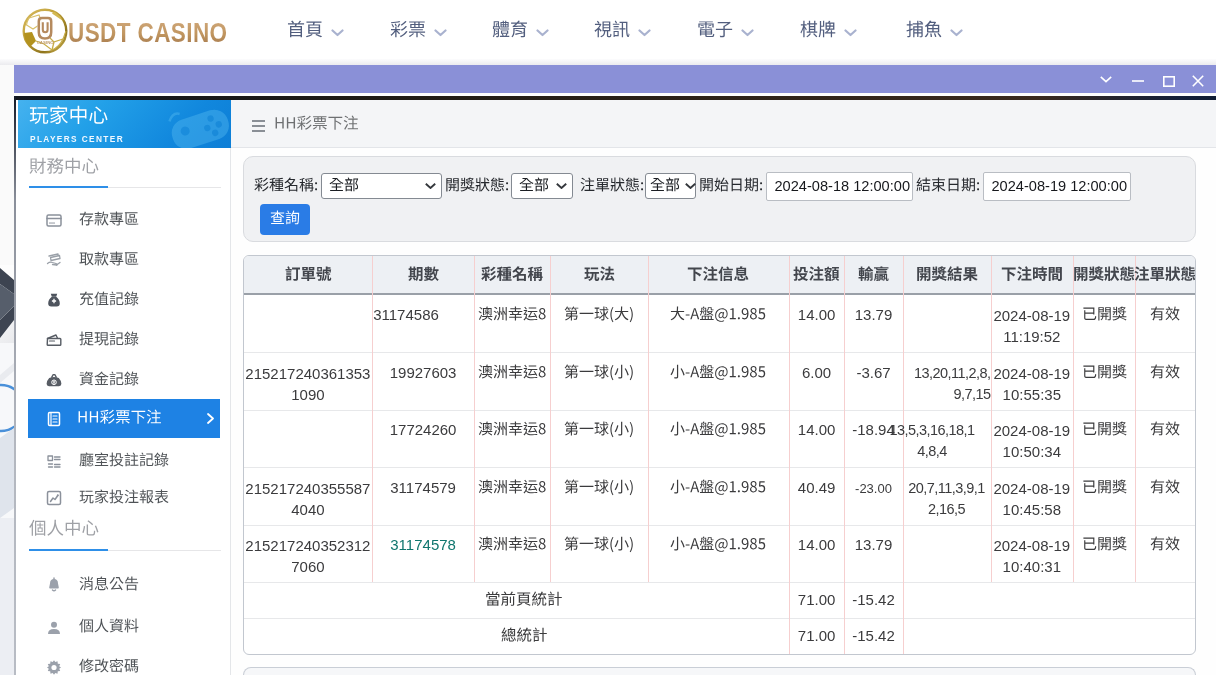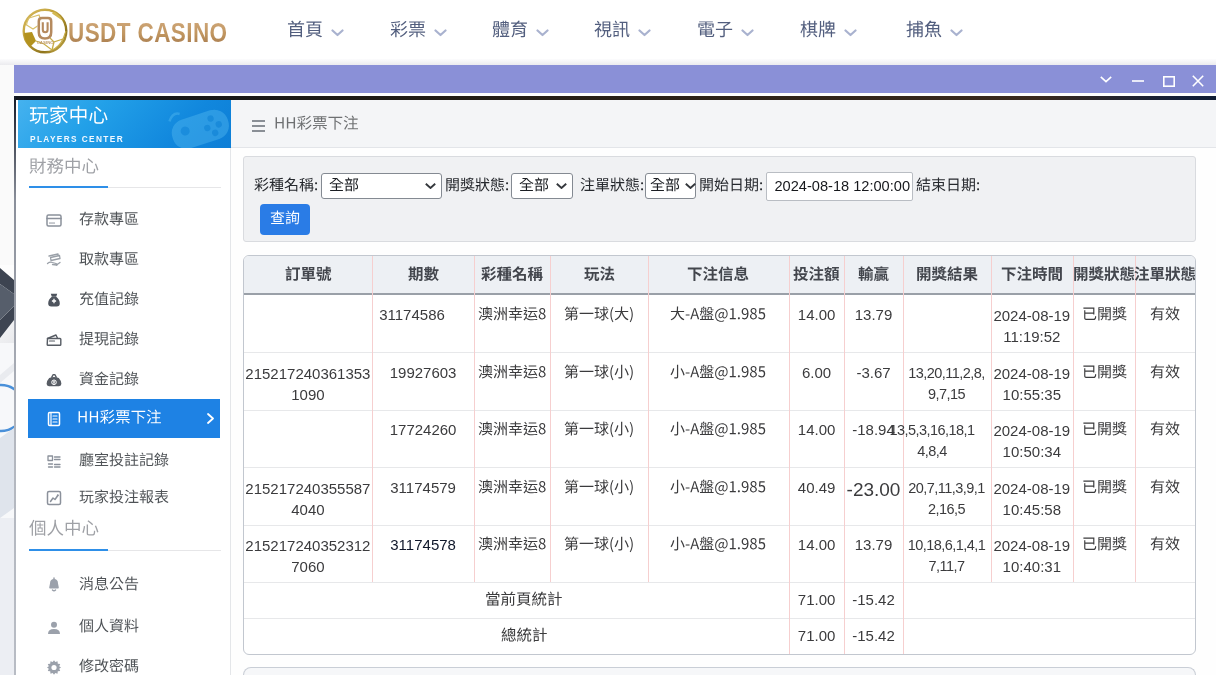--- a/index.html
+++ b/index.html
@@ -332,21 +332,21 @@
 <div style="position:absolute;left:42.5px;top:14.9px;width:84.6px;height:17.4px;">
         <svg class="t" width="84.6" height="17.4" style="overflow:visible" fill="#6e7072">
           <use href="#g36" transform="translate(0 13.6) scale(0.0155)"></use>
           <use href="#g36" transform="translate(11.3 13.6) scale(0.0155)"></use>
           <use href="#g9" transform="translate(22.6 13.6) scale(0.0155)"></use>
           <use href="#g10" transform="translate(38.1 13.6) scale(0.0155)"></use>
           <use href="#g37" transform="translate(53.6 13.6) scale(0.0155)"></use>
           <use href="#g38" transform="translate(69.1 13.6) scale(0.0155)"></use>
         </svg>
       </div>
-<div style="position:absolute;left:12px;top:56px;width:953px;height:86px;background:#f0f1f3;border:1px solid #d9dbdf;border-radius:3px">
+<div style="position:absolute;left:12px;top:56px;width:953px;height:86px;background:#f0f1f3;border:1px solid #d9dbdf;border-radius:10px">
 <div style="position:absolute;left:9.5px;top:19.7px;width:64.2px;height:16.8px;">
           <svg class="t" width="64.2" height="16.8" style="overflow:visible" fill="#26292e">
             <use href="#g9" transform="translate(0 13.2) scale(0.015)"></use>
             <use href="#g56" transform="translate(15 13.2) scale(0.015)"></use>
             <use href="#g57" transform="translate(30 13.2) scale(0.015)"></use>
             <use href="#g58" transform="translate(45 13.2) scale(0.015)"></use>
             <use href="#g59" transform="translate(60 13.2) scale(0.015)"></use>
           </svg>
         </div>
 <div style="position:absolute;left:76.5px;top:16px;width:121px;height:26px;background:#fff;border:1px solid #848a92;border-radius:3px"></div>
@@ -410,20 +410,23 @@
           <span style="font-size:14.6px;color:#16181c">2024-08-18 12:00:00</span>
         </div>
 <div style="position:absolute;left:672px;top:19.7px;width:64.2px;height:16.8px;">
           <svg class="t" width="64.2" height="16.8" style="overflow:visible" fill="#26292e">
             <use href="#g70" transform="translate(0 13.2) scale(0.015)"></use>
             <use href="#g71" transform="translate(15 13.2) scale(0.015)"></use>
             <use href="#g68" transform="translate(30 13.2) scale(0.015)"></use>
             <use href="#g69" transform="translate(45 13.2) scale(0.015)"></use>
             <use href="#g59" transform="translate(60 13.2) scale(0.015)"></use>
           </svg>
+        </div>
+<div style="position:absolute;left:738.5px;top:14.5px;width:148px;height:29px;background:#fff;border:1px solid #b9bdc3;border-radius:2px;display:flex;align-items:center;padding-left:8px;white-space:nowrap">
+          <span style="font-size:14.6px;color:#16181c">2024-08-19 12:00:00</span>
         </div>
 <div style="position:absolute;left:16px;top:46.5px;width:49.5px;height:31.5px;background:#2a7ce6;border-radius:4px"></div>
 <div style="position:absolute;left:25.7px;top:53px;width:30px;height:16.8px;">
           <svg class="t" width="30" height="16.8" style="overflow:visible" fill="#ffffff">
             <use href="#g72" transform="translate(0 13.2) scale(0.015)"></use>
             <use href="#g73" transform="translate(15 13.2) scale(0.015)"></use>
           </svg>
         </div>
 </div>
 <div style="position:absolute;left:12px;top:155px;width:953px;height:399.5px;background:#fff;border:1px solid #c2c7cf;border-radius:6px;overflow:hidden">
@@ -520,21 +523,21 @@
           </svg>
         </div>
 <div style="position:absolute;left:889.9px;top:9.6px;width:62px;height:17.4px;">
           <svg class="t" width="62" height="17.4" style="overflow:visible" fill="#43464d">
             <use href="#g83" transform="translate(0 13.6) scale(0.0155)"></use>
             <use href="#g5" transform="translate(15.5 13.6) scale(0.0155)"></use>
             <use href="#g96" transform="translate(31 13.6) scale(0.0155)"></use>
             <use href="#g97" transform="translate(46.5 13.6) scale(0.0155)"></use>
           </svg>
         </div>
-<div style="position:absolute;left:117px;top:50px;width:102px;height:19px;text-align:center"><span style="font-size:15px;color:#3b3b3d">31174586</span></div>
+<div style="position:absolute;left:111px;top:50px;width:102px;height:19px;text-align:center"><span style="font-size:15px;color:#3b3b3d">31174586</span></div>
 <div style="position:absolute;left:234.2px;top:50.2px;width:68.3px;height:16.8px;">
           <svg class="t" width="68.3" height="16.8" style="overflow:visible" fill="#3b3b3d">
             <use href="#g98" transform="translate(0 13.2) scale(0.015)"></use>
             <use href="#g99" transform="translate(15 13.2) scale(0.015)"></use>
             <use href="#g100" transform="translate(30 13.2) scale(0.015)"></use>
             <use href="#g101" transform="translate(45 13.2) scale(0.015)"></use>
             <use href="#g102" transform="translate(60 13.2) scale(0.015)"></use>
           </svg>
         </div>
 <div style="position:absolute;left:319.9px;top:50.2px;width:70.1px;height:16.8px;">
@@ -607,21 +610,21 @@
             <use href="#g112" transform="translate(44.3 13.2) scale(0.015)"></use>
             <use href="#g113" transform="translate(58.5 13.2) scale(0.015)"></use>
             <use href="#g114" transform="translate(66.8 13.2) scale(0.015)"></use>
             <use href="#g115" transform="translate(71 13.2) scale(0.015)"></use>
             <use href="#g102" transform="translate(79.3 13.2) scale(0.015)"></use>
             <use href="#g116" transform="translate(87.7 13.2) scale(0.015)"></use>
           </svg>
         </div>
 <div style="position:absolute;left:545.6px;top:107.5px;width:54px;height:19px;text-align:center"><span style="font-size:15px;color:#3b3b3d">6.00</span></div>
 <div style="position:absolute;left:600.5px;top:107.5px;width:58px;height:19px;text-align:center"><span style="font-size:15px;color:#3b3b3d">-3.67</span></div>
-<div style="position:absolute;left:658.5px;top:106.5px;width:88px;height:42px;text-align:center"><span style="font-size:14.5px;letter-spacing:-0.55px;color:#3b3b3d;line-height:21px">13,20,11,2,8,<br>9,7,15</span></div>
+<div style="position:absolute;left:658.5px;top:106.5px;width:88px;height:42px;text-align:right"><span style="font-size:14.5px;letter-spacing:-0.55px;color:#3b3b3d;line-height:21px">13,20,11,2,8,<br>9,7,15</span></div>
 <div style="position:absolute;left:746.3px;top:106.5px;width:83px;height:42px;text-align:center"><span style="font-size:15px;color:#3b3b3d;line-height:21px">2024-08-19<br>10:55:35</span></div>
 <div style="position:absolute;left:837.5px;top:107.7px;width:45px;height:16.8px;">
           <svg class="t" width="45" height="16.8" style="overflow:visible" fill="#3b3b3d">
             <use href="#g117" transform="translate(0 13.2) scale(0.015)"></use>
             <use href="#g62" transform="translate(15 13.2) scale(0.015)"></use>
             <use href="#g63" transform="translate(30 13.2) scale(0.015)"></use>
           </svg>
         </div>
 <div style="position:absolute;left:905.9px;top:107.7px;width:30px;height:16.8px;">
           <svg class="t" width="30" height="16.8" style="overflow:visible" fill="#3b3b3d">
@@ -709,38 +712,38 @@
             <use href="#g111" transform="translate(29.3 13.2) scale(0.015)"></use>
             <use href="#g112" transform="translate(44.3 13.2) scale(0.015)"></use>
             <use href="#g113" transform="translate(58.5 13.2) scale(0.015)"></use>
             <use href="#g114" transform="translate(66.8 13.2) scale(0.015)"></use>
             <use href="#g115" transform="translate(71 13.2) scale(0.015)"></use>
             <use href="#g102" transform="translate(79.3 13.2) scale(0.015)"></use>
             <use href="#g116" transform="translate(87.7 13.2) scale(0.015)"></use>
           </svg>
         </div>
 <div style="position:absolute;left:545.6px;top:222.5px;width:54px;height:19px;text-align:center"><span style="font-size:15px;color:#3b3b3d">40.49</span></div>
-<div style="position:absolute;left:600.5px;top:222.5px;width:58px;height:19px;text-align:center"><span style="font-size:19px;color:#3b3b3d">-23.00</span></div>
+<div style="position:absolute;left:600.5px;top:222.5px;width:58px;height:19px;text-align:center"><span style="font-size:13px;color:#3b3b3d">-23.00</span></div>
 <div style="position:absolute;left:658.5px;top:221.5px;width:88px;height:42px;text-align:center"><span style="font-size:14.5px;letter-spacing:-0.55px;color:#3b3b3d;line-height:21px">20,7,11,3,9,1<br>2,16,5</span></div>
 <div style="position:absolute;left:746.3px;top:221.5px;width:83px;height:42px;text-align:center"><span style="font-size:15px;color:#3b3b3d;line-height:21px">2024-08-19<br>10:45:58</span></div>
 <div style="position:absolute;left:837.5px;top:222.7px;width:45px;height:16.8px;">
           <svg class="t" width="45" height="16.8" style="overflow:visible" fill="#3b3b3d">
             <use href="#g117" transform="translate(0 13.2) scale(0.015)"></use>
             <use href="#g62" transform="translate(15 13.2) scale(0.015)"></use>
             <use href="#g63" transform="translate(30 13.2) scale(0.015)"></use>
           </svg>
         </div>
 <div style="position:absolute;left:905.9px;top:222.7px;width:30px;height:16.8px;">
           <svg class="t" width="30" height="16.8" style="overflow:visible" fill="#3b3b3d">
             <use href="#g118" transform="translate(0 13.2) scale(0.015)"></use>
             <use href="#g119" transform="translate(15 13.2) scale(0.015)"></use>
           </svg>
         </div>
 <div style="position:absolute;left:-0.1px;top:279px;width:128px;height:42px;text-align:center"><span style="font-size:15px;color:#3b3b3d;line-height:21px">215217240352312<br>7060</span></div>
-<div style="position:absolute;left:128.1px;top:280px;width:102px;height:19px;text-align:center"><span style="font-size:15px;color:#0f172a">31174578</span></div>
+<div style="position:absolute;left:128.1px;top:280px;width:102px;height:19px;text-align:center"><span style="font-size:15px;color:#0f766e">31174578</span></div>
 <div style="position:absolute;left:234.2px;top:280.2px;width:68.3px;height:16.8px;">
           <svg class="t" width="68.3" height="16.8" style="overflow:visible" fill="#3b3b3d">
             <use href="#g98" transform="translate(0 13.2) scale(0.015)"></use>
             <use href="#g99" transform="translate(15 13.2) scale(0.015)"></use>
             <use href="#g100" transform="translate(30 13.2) scale(0.015)"></use>
             <use href="#g101" transform="translate(45 13.2) scale(0.015)"></use>
             <use href="#g102" transform="translate(60 13.2) scale(0.015)"></use>
           </svg>
         </div>
 <div style="position:absolute;left:319.9px;top:280.2px;width:70.1px;height:16.8px;">
@@ -762,21 +765,20 @@
             <use href="#g112" transform="translate(44.3 13.2) scale(0.015)"></use>
             <use href="#g113" transform="translate(58.5 13.2) scale(0.015)"></use>
             <use href="#g114" transform="translate(66.8 13.2) scale(0.015)"></use>
             <use href="#g115" transform="translate(71 13.2) scale(0.015)"></use>
             <use href="#g102" transform="translate(79.3 13.2) scale(0.015)"></use>
             <use href="#g116" transform="translate(87.7 13.2) scale(0.015)"></use>
           </svg>
         </div>
 <div style="position:absolute;left:545.6px;top:280px;width:54px;height:19px;text-align:center"><span style="font-size:15px;color:#3b3b3d">14.00</span></div>
 <div style="position:absolute;left:600.5px;top:280px;width:58px;height:19px;text-align:center"><span style="font-size:15px;color:#3b3b3d">13.79</span></div>
-<div style="position:absolute;left:658.5px;top:279px;width:88px;height:42px;text-align:center"><span style="font-size:14.5px;letter-spacing:-0.55px;color:#3b3b3d;line-height:21px">10,18,6,1,4,1<br>7,11,7</span></div>
 <div style="position:absolute;left:746.3px;top:279px;width:83px;height:42px;text-align:center"><span style="font-size:15px;color:#3b3b3d;line-height:21px">2024-08-19<br>10:40:31</span></div>
 <div style="position:absolute;left:837.5px;top:280.2px;width:45px;height:16.8px;">
           <svg class="t" width="45" height="16.8" style="overflow:visible" fill="#3b3b3d">
             <use href="#g117" transform="translate(0 13.2) scale(0.015)"></use>
             <use href="#g62" transform="translate(15 13.2) scale(0.015)"></use>
             <use href="#g63" transform="translate(30 13.2) scale(0.015)"></use>
           </svg>
         </div>
 <div style="position:absolute;left:905.9px;top:280.2px;width:30px;height:16.8px;">
           <svg class="t" width="30" height="16.8" style="overflow:visible" fill="#3b3b3d">

